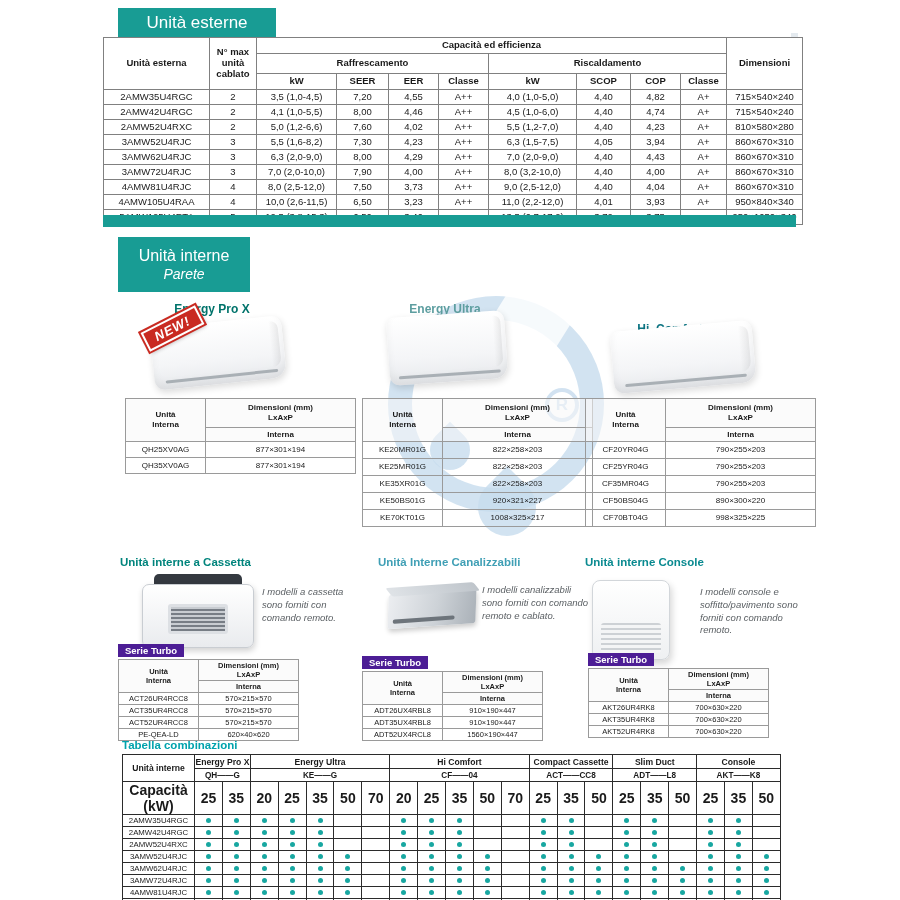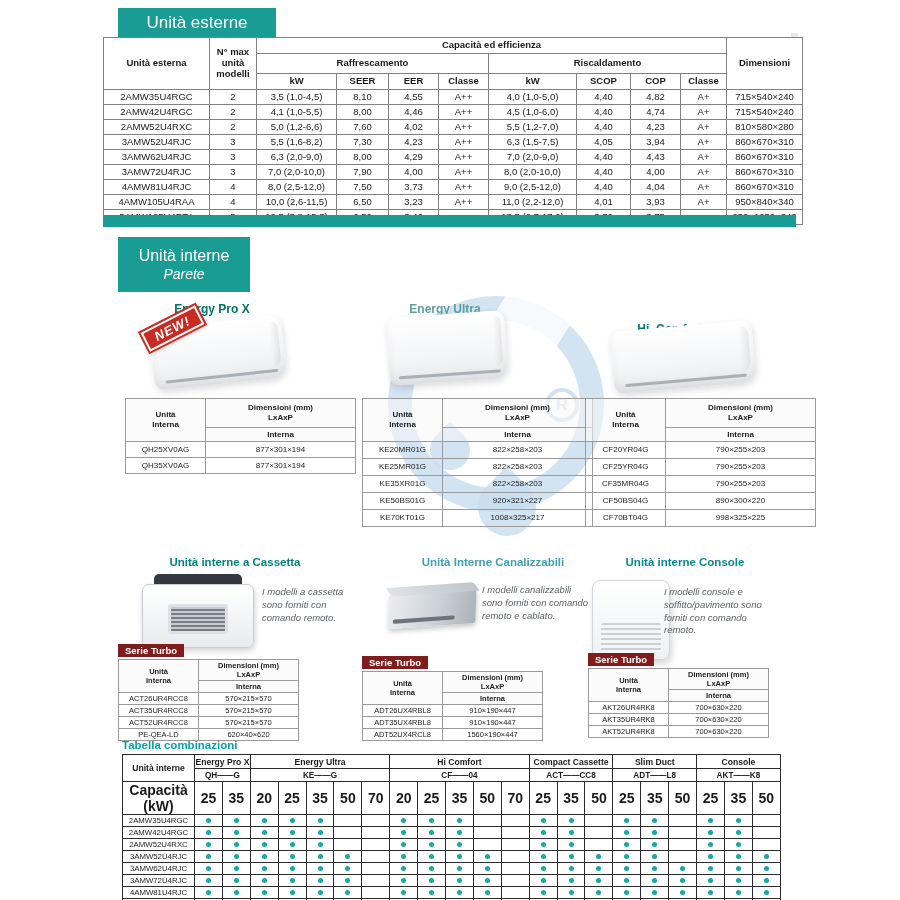--- a/index.html
+++ b/index.html
@@ -33,24 +33,24 @@
   .dim-wall.tall td{height:16px;}
   .dim-serie td{height:11px;font-size:7.5px;}
   .dim-serie th{font-size:7.5px;}
   .col-name{width:80px;}
   .col-dims{width:150px;}
   .col-name-s{width:80px;}
   .col-dims-s{width:100px;}
 
   
   .ptitle{font-weight:bold;font-size:12px;text-align:center;}
-  .stitle{font-weight:bold;font-size:11.5px;text-align:center;}
+  .stitle{font-weight:bold;font-size:11.5px;text-align:left;}
   .desc{font-style:italic;font-size:9.5px;color:#5a5f63;line-height:1.35;}
 
-  .serie-banner{background:#7f1d1d;color:#fff;font-weight:bold;font-size:9.5px;padding:1px 7px;display:inline-block;}
+  .serie-banner{background:#4c1d95;color:#fff;font-weight:bold;font-size:9.5px;padding:1px 7px;display:inline-block;}
 
   
   .wall-unit{background:linear-gradient(180deg,#ffffff 0%,#f4f5f7 62%,#e7e9ec 100%);border-radius:8px 10px 14px 10px;box-shadow:1px 3px 7px rgba(0,0,0,.14), inset 0 -6px 8px rgba(0,0,0,.05);}
   .wall-unit::after{content:"";position:absolute;left:8%;right:6%;bottom:9%;height:3px;background:#9aa1a8;border-radius:2px;opacity:.8;}
   .wall-unit::before{content:"";position:absolute;right:3%;top:8%;bottom:18%;width:7%;background:linear-gradient(90deg,rgba(0,0,0,0) 0%,rgba(0,0,0,.07) 100%);border-radius:0 8px 10px 0;}
   .badge-new{background:#c92a21;color:#fff;font-weight:bold;font-style:italic;font-size:13px;letter-spacing:1px;padding:1px 9px;border:2px solid #fff;box-shadow:0 0 0 2px #c92a21,1px 2px 4px rgba(0,0,0,.3);transform:rotate(-27deg);}
 
   
   .cassette{width:112px;height:64px;}
   .cassette .back{position:absolute;left:12px;right:12px;top:-10px;height:30px;background:#343940;border-radius:5px;}
@@ -112,21 +112,21 @@
       <col style="width:50px">
       <col style="width:88px">
       <col style="width:54px">
     <col style="width:50px">
       <col style="width:46px">
       <col style="width:76px">
   </colgroup>
   <thead>
     <tr class="hA">
       <th rowspan="3">Unità esterna</th>
-      <th rowspan="3">N° max unità modelli</th>
+      <th rowspan="3">N° max unità cablato</th>
       <th colspan="8">Capacità ed efficienza</th>
       <th rowspan="3">Dimensioni</th>
     </tr>
     <tr class="hB">
       <th colspan="4">Raffrescamento</th>
       <th colspan="4">Riscaldamento</th>
     </tr>
     <tr class="hC">
       <th>kW</th>
       <th>SEER</th>
@@ -136,21 +136,21 @@
       <th>SCOP</th>
       <th>COP</th>
       <th>Classe</th>
     </tr>
   </thead>
   <tbody>
       <tr>
         <td>2AMW35U4RGC</td>
         <td>2</td>
         <td>3,5 (1,0-4,5)</td>
-        <td>8,10</td>
+        <td>7,20</td>
         <td>4,55</td>
         <td>A++</td>
         <td>4,0 (1,0-5,0)</td>
         <td>4,40</td>
         <td>4,82</td>
         <td>A+</td>
         <td>715×540×240</td>
       </tr>
       <tr>
         <td>2AMW42U4RGC</td>
@@ -204,21 +204,21 @@
         <td>A+</td>
         <td>860×670×310</td>
       </tr>
       <tr>
         <td>3AMW72U4RJC</td>
         <td>3</td>
         <td>7,0 (2,0-10,0)</td>
         <td>7,90</td>
         <td>4,00</td>
         <td>A++</td>
-        <td>8,0 (2,0-10,0)</td>
+        <td>8,0 (3,2-10,0)</td>
         <td>4,40</td>
         <td>4,00</td>
         <td>A+</td>
         <td>860×670×310</td>
       </tr>
       <tr>
         <td>4AMW81U4RJC</td>
         <td>4</td>
         <td>8,0 (2,5-12,0)</td>
         <td>7,50</td>
@@ -385,21 +385,21 @@
   <div class="back"></div>
     <div class="face"></div>
     <div class="vent"></div>
 </div>
 <div class="abs desc z1" style="left:262px;top:586px;width:88px;">I modelli a cassetta sono forniti con comando remoto.</div>
 
 <div class="abs duct z1" style="left:388px;top:592px;"></div>
 <div class="abs desc z1" style="left:482px;top:584px;width:112px;">I modelli canalizzabili sono forniti con comando remoto e cablato.</div>
 
 <div class="abs console-u z1" style="left:592px;top:580px;"></div>
-<div class="abs desc z1" style="left:664px;top:586px;width:105px;">I modelli console e soffitto/pavimento sono forniti con comando remoto.</div>
+<div class="abs desc z1" style="left:700px;top:586px;width:105px;">I modelli console e soffitto/pavimento sono forniti con comando remoto.</div>
 
 <div class="abs serie-banner z1" style="left:118px;top:644px;">Serie Turbo</div>
 <div class="abs serie-banner z1" style="left:362px;top:656px;">Serie Turbo</div>
 <div class="abs serie-banner z1" style="left:588px;top:653px;">Serie Turbo</div>
 
 <table class="abs dim dim-serie z1" style="left:118px;top:659px;">
   <colgroup>
       <col class="col-name-s">
       <col class="col-dims-s">
     </colgroup>

